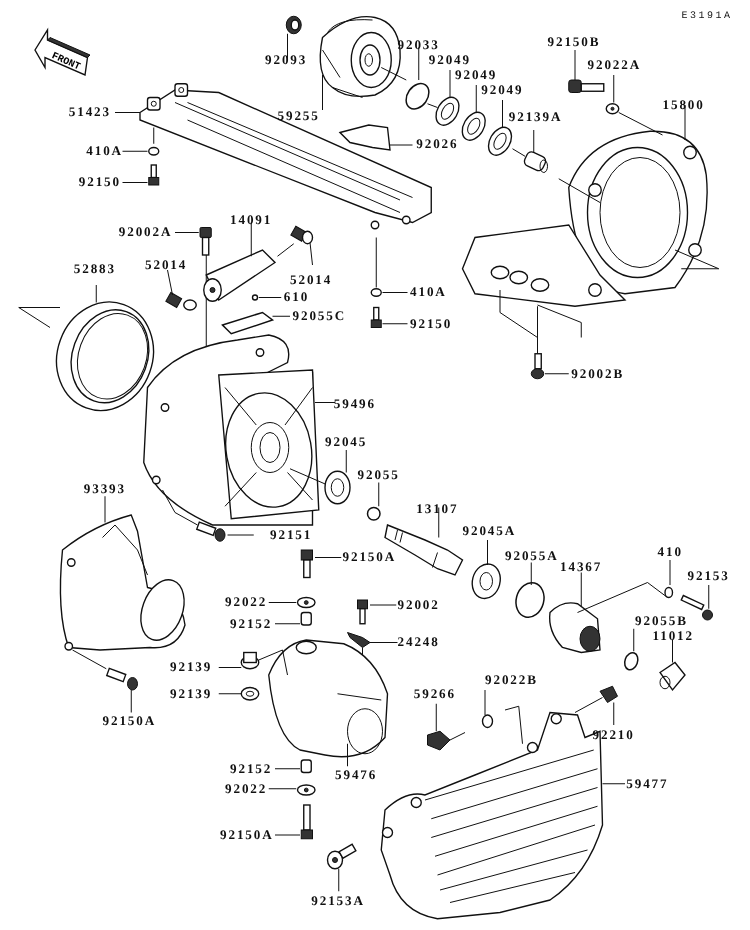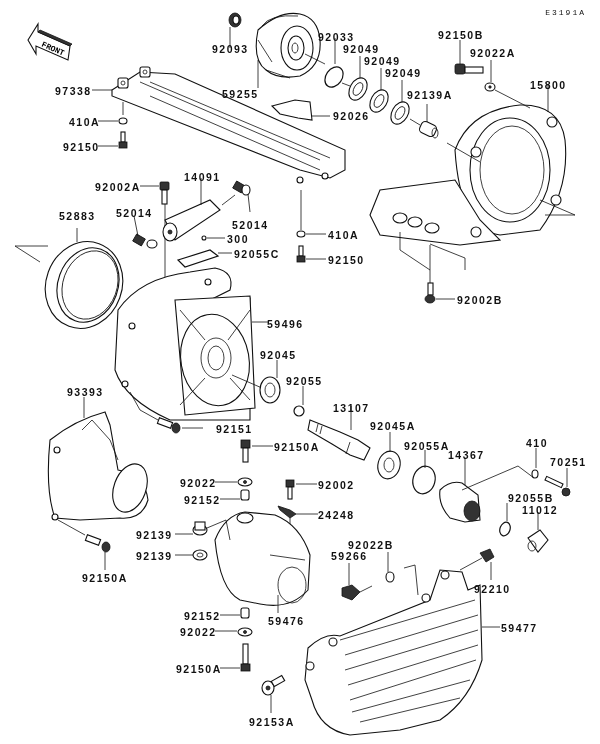--- a/index.html
+++ b/index.html
@@ -1,18 +1,18 @@
 <!DOCTYPE html>
 <html><head>
 <meta charset="utf-8">
 <style>
   html, body { margin:0; padding:0; background:#ffffff; }
   body { width:600px; height:744px; position:relative; overflow:hidden; font-family:"DejaVu Sans Mono", monospace; }
   #diagram { position:absolute; left:0; top:0; width:600px; height:744px; }
-  .lbl { position:absolute; font-family:Liberation Sans, sans-serif; font-size:10.5px; font-weight:bold; letter-spacing:1.5px; color:#111; white-space:nowrap; line-height:12px; }
+  .lbl { position:absolute; font-family:Liberation Serif, serif; font-size:10.5px; font-weight:bold; letter-spacing:1.5px; color:#111; white-space:nowrap; line-height:12px; }
   .code { position:absolute; right:14px; top:8px; font-family:"Liberation Mono",monospace; font-size:8px; letter-spacing:2px; color:#111; }
   svg .p { fill:#fff; stroke:#111; stroke-width:1.1; }
   svg .l { fill:none; stroke:#111; stroke-width:0.8; }
   svg .t { fill:none; stroke:#111; stroke-width:1.2; }
   svg .d { fill:#333; stroke:#111; stroke-width:0.8; }
 </style>
 </head>
 <body>
 
 <div>
@@ -395,55 +395,55 @@
   <span class="lbl" style="left:222px;top:88px">59255</span>
   <span class="lbl" style="left:318px;top:31px">92033</span>
   <span class="lbl" style="left:343px;top:43px">92049</span>
   <span class="lbl" style="left:364px;top:55px">92049</span>
   <span class="lbl" style="left:385px;top:67px">92049</span>
   <span class="lbl" style="left:407px;top:89px">92139A</span>
   <span class="lbl" style="left:438px;top:29px">92150B</span>
   <span class="lbl" style="left:470px;top:47px">92022A</span>
   <span class="lbl" style="left:530px;top:79px">15800</span>
   <span class="lbl" style="left:333px;top:110px">92026</span>
-  <span class="lbl" style="left:55px;top:85px">97338</span>
+  <span class="lbl" style="left:55px;top:85px">51423</span>
   <span class="lbl" style="left:69px;top:116px">410A</span>
   <span class="lbl" style="left:63px;top:141px">92150</span>
   <span class="lbl" style="left:95px;top:181px">92002A</span>
   <span class="lbl" style="left:184px;top:171px">14091</span>
   <span class="lbl" style="left:116px;top:207px">52014</span>
   <span class="lbl" style="left:232px;top:219px">52014</span>
   <span class="lbl" style="left:59px;top:210px">52883</span>
-  <span class="lbl" style="left:227px;top:233px">300</span>
+  <span class="lbl" style="left:227px;top:233px">610</span>
   <span class="lbl" style="left:234px;top:248px">92055C</span>
   <span class="lbl" style="left:328px;top:229px">410A</span>
   <span class="lbl" style="left:328px;top:254px">92150</span>
   <span class="lbl" style="left:457px;top:294px">92002B</span>
   <span class="lbl" style="left:267px;top:318px">59496</span>
   <span class="lbl" style="left:260px;top:349px">92045</span>
   <span class="lbl" style="left:286px;top:375px">92055</span>
   <span class="lbl" style="left:67px;top:386px">93393</span>
   <span class="lbl" style="left:216px;top:423px">92151</span>
   <span class="lbl" style="left:333px;top:402px">13107</span>
   <span class="lbl" style="left:370px;top:420px">92045A</span>
   <span class="lbl" style="left:274px;top:441px">92150A</span>
   <span class="lbl" style="left:404px;top:440px">92055A</span>
   <span class="lbl" style="left:448px;top:449px">14367</span>
   <span class="lbl" style="left:526px;top:437px">410</span>
-  <span class="lbl" style="left:550px;top:456px">70251</span>
+  <span class="lbl" style="left:550px;top:456px">92153</span>
   <span class="lbl" style="left:180px;top:477px">92022</span>
   <span class="lbl" style="left:318px;top:479px">92002</span>
   <span class="lbl" style="left:184px;top:494px">92152</span>
   <span class="lbl" style="left:318px;top:509px">24248</span>
   <span class="lbl" style="left:508px;top:492px">92055B</span>
   <span class="lbl" style="left:522px;top:504px">11012</span>
   <span class="lbl" style="left:136px;top:529px">92139</span>
   <span class="lbl" style="left:136px;top:550px">92139</span>
   <span class="lbl" style="left:82px;top:572px">92150A</span>
-  <span class="lbl" style="left:348px;top:539px">92022B</span>
+  <span class="lbl" style="left:388px;top:539px">92022B</span>
   <span class="lbl" style="left:331px;top:550px">59266</span>
   <span class="lbl" style="left:474px;top:583px">92210</span>
   <span class="lbl" style="left:184px;top:610px">92152</span>
   <span class="lbl" style="left:268px;top:615px">59476</span>
   <span class="lbl" style="left:501px;top:622px">59477</span>
   <span class="lbl" style="left:180px;top:626px">92022</span>
   <span class="lbl" style="left:176px;top:663px">92150A</span>
   <span class="lbl" style="left:249px;top:716px">92153A</span>
 </div>
 

